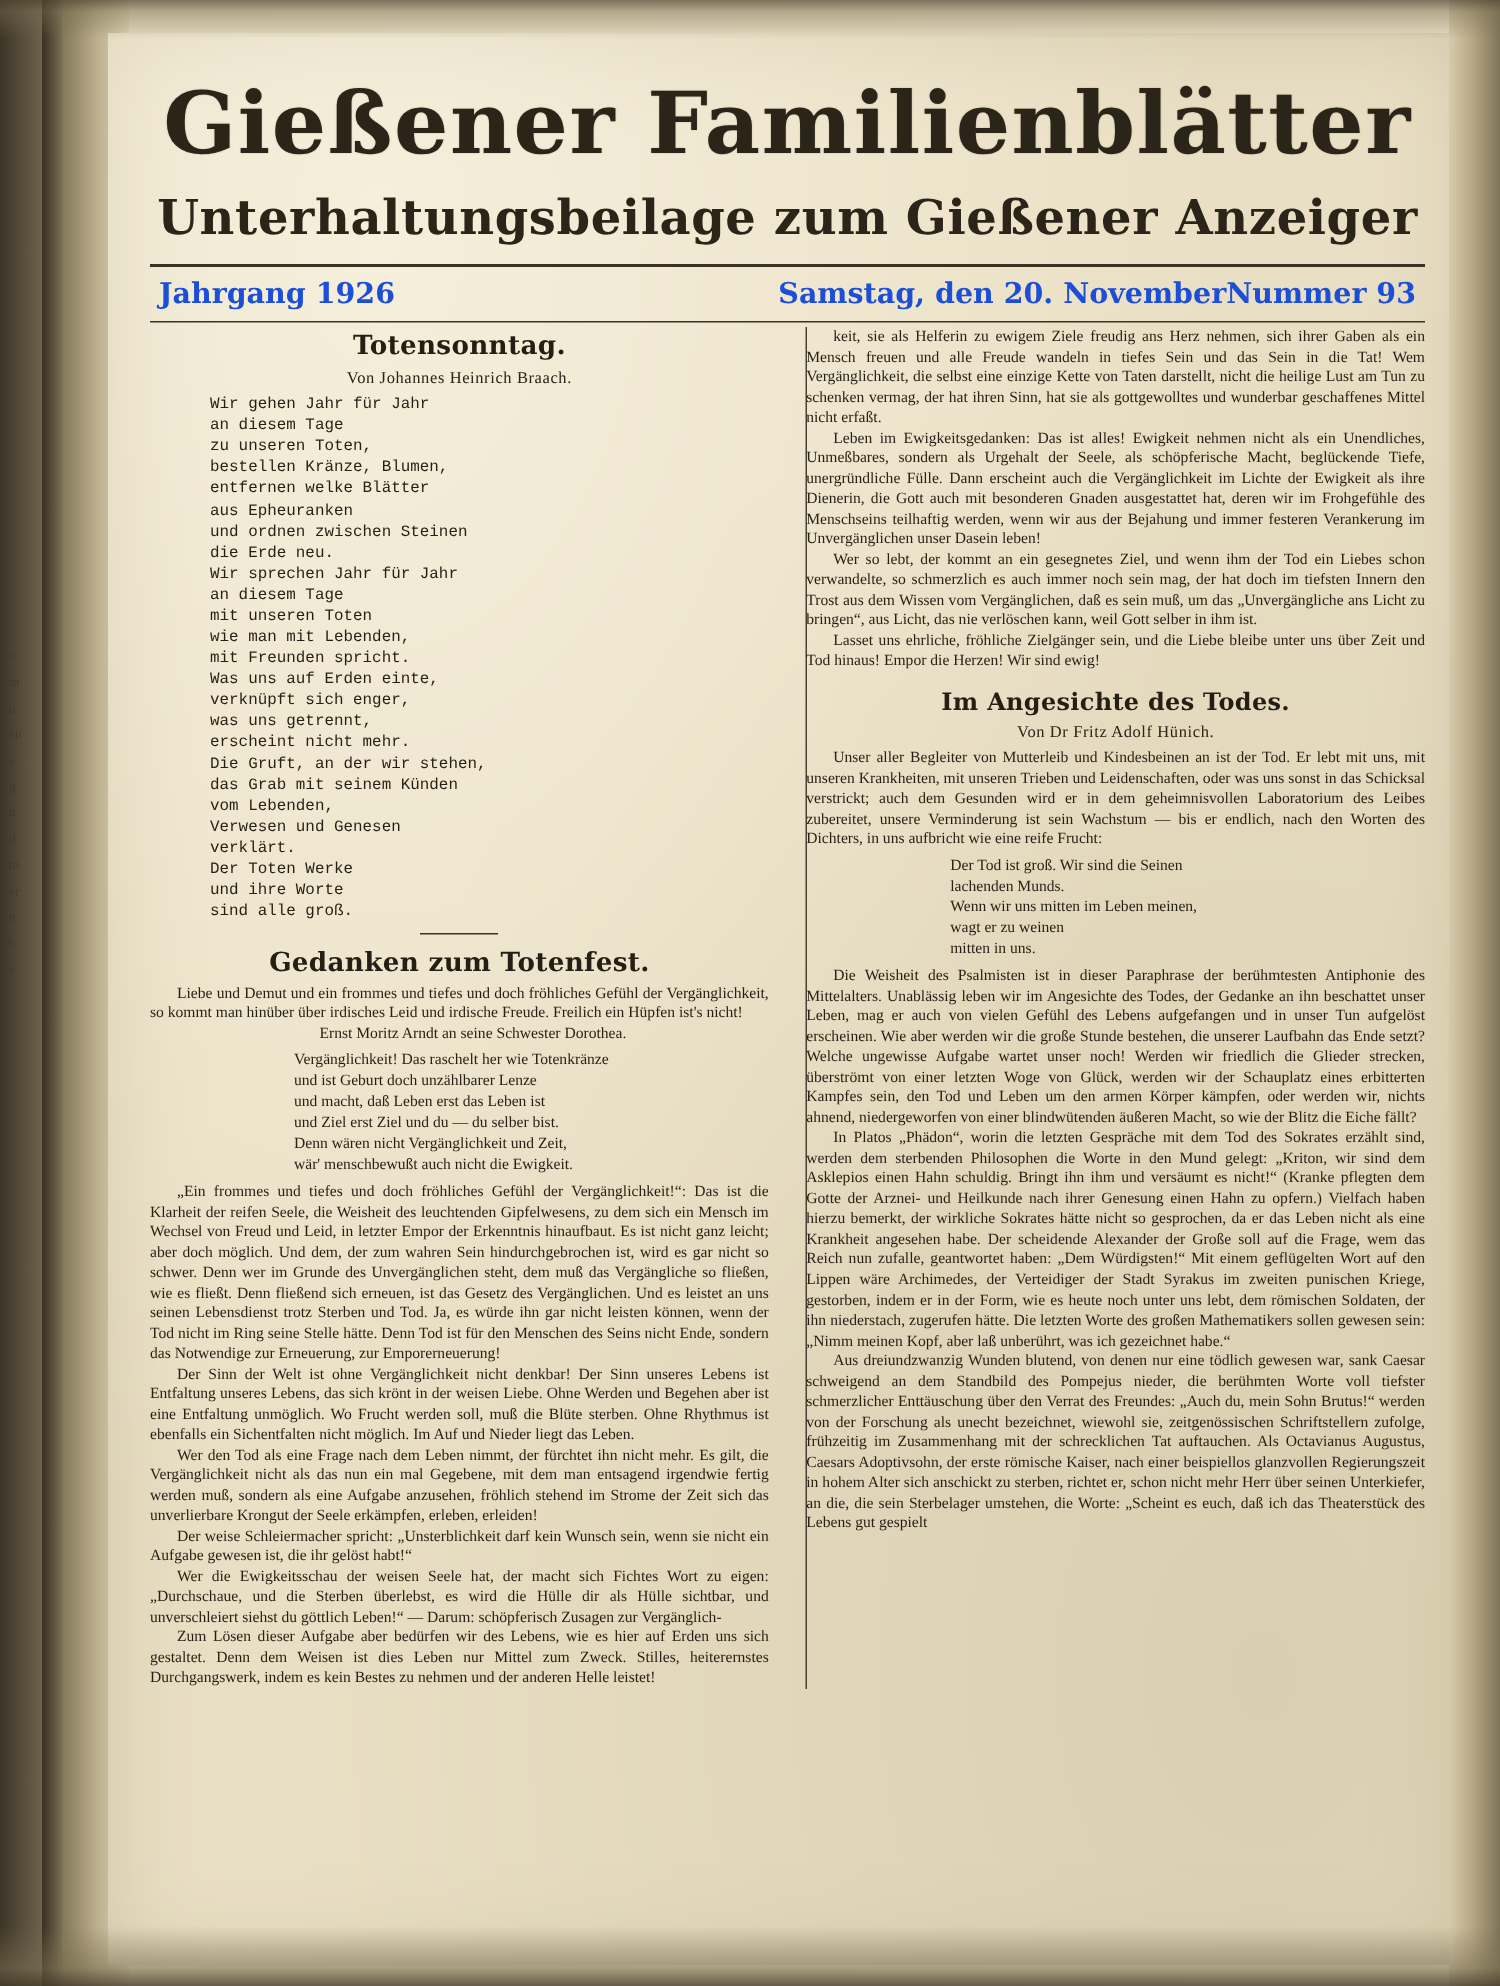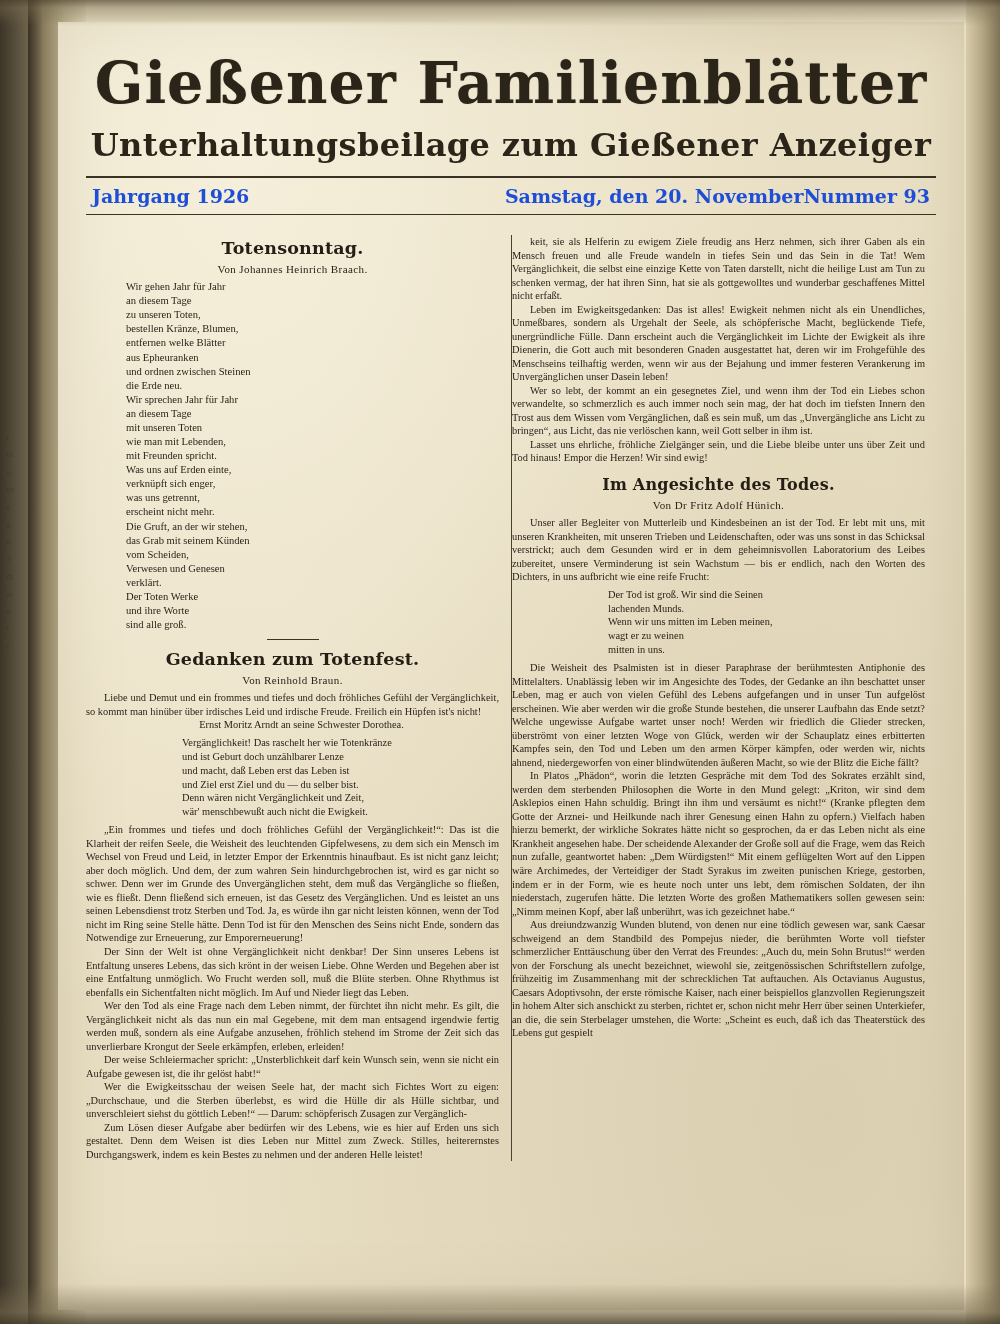--- a/index.html
+++ b/index.html
@@ -33,21 +33,21 @@
     position:absolute;left:0;bottom:0;width:100%;height:40px;
     background:linear-gradient(180deg,rgba(180,168,135,0) 0%,rgba(120,108,80,.55) 70%,rgba(70,62,44,.8) 100%);
   }
   .top-edge{
     position:absolute;left:0;top:0;width:100%;height:26px;
     background:linear-gradient(0deg,rgba(180,168,135,0) 0%,rgba(120,108,80,.45) 70%,rgba(80,70,50,.7) 100%);
   }
 
   
   .page{
-    position:absolute;left:58px;top:22px;width:906px;height:1288px;
+    position:absolute;left:72px;top:22px;width:906px;height:1288px;
     background:#e9dfc4;
     box-shadow:inset 0 0 60px rgba(160,145,110,.35);
   }
   .paper-tone{
     position:absolute;inset:0;
     background:
       radial-gradient(ellipse at 20% 10%, rgba(255,252,238,.55), rgba(255,252,238,0) 55%),
       radial-gradient(ellipse at 85% 85%, rgba(190,175,140,.35), rgba(190,175,140,0) 60%);
     pointer-events:none;
   }
@@ -79,21 +79,21 @@
   .issue-line{
     display:flex;justify-content:space-between;align-items:baseline;
     font-family:"DejaVu Serif", serif;
     font-weight:bold;font-size:19px;color:#1d4ed8;
     padding:7px 6px 7px 6px;
   }
   .issue-center{flex:1;text-align:right;}
 
   
   .cols{
-    display:flex;gap:0;margin-top:20px;position:relative;
+    display:flex;gap:12px;margin-top:3px;position:relative;
   }
   .col{
     width:413px;
     font-size:10.4px;
     line-height:1.30;
     color:#261f15;
     text-align:justify;
     hyphens:auto;
   }
   .col.left{padding-right:12px;}
@@ -111,20 +111,21 @@
   .art-title.sub{font-size:16px;margin-top:10px;}
   .byline{
     text-align:center;font-size:11px;color:#2a2318;margin-bottom:4px;
     letter-spacing:.4px;
   }
   .verse{
     margin:0 0 2px 40px;
     font-size:10.6px;
     line-height:1.33;
     text-align:left;
+    font-family:Liberation Mono, monospace;
   }
   .verse div{white-space:nowrap;}
   .sep{
     width:52px;border:0;border-top:1px solid #3b3425;margin:7px auto 8px auto;
   }
   p.body{margin:0 0 0 0;text-indent:18px;}
   .centered{text-align:center;}
   .poem-block{
     margin:4px 0 4px 96px;font-size:10.4px;line-height:1.34;text-align:left;
   }
@@ -179,32 +180,31 @@
             <div>an diesem Tage</div>
             <div>mit unseren Toten</div>
             <div>wie man mit Lebenden,</div>
             <div>mit Freunden spricht.</div>
             <div>Was uns auf Erden einte,</div>
             <div>verknüpft sich enger,</div>
             <div>was uns getrennt,</div>
             <div>erscheint nicht mehr.</div>
             <div>Die Gruft, an der wir stehen,</div>
             <div>das Grab mit seinem Künden</div>
-            <div>vom Scheiden,</div>
+            <div>vom Lebenden,</div>
             <div>Verwesen und Genesen</div>
             <div>verklärt.</div>
             <div>Der Toten Werke</div>
             <div>und ihre Worte</div>
             <div>sind alle groß.</div>
           </div>
 
           <hr class="sep">
 
           <div class="art-title">Gedanken zum Totenfest.</div>
-          <div class="byline">Von Reinhold Braun.</div>
 
           <p class="body">Liebe und Demut und ein frommes und tiefes und doch fröhliches Gefühl der Vergänglichkeit, so kommt man hinüber über irdisches Leid und irdische Freude. Freilich ein Hüpfen ist's nicht!</p>
           <p class="body centered">Ernst Moritz Arndt an seine Schwester Dorothea.</p>
 
           <div class="poem-block">
             <div>Vergänglichkeit! Das raschelt her wie Totenkränze</div>
             <div>und ist Geburt doch unzählbarer Lenze</div>
             <div>und macht, daß Leben erst das Leben ist</div>
             <div>und Ziel erst Ziel und du — du selber bist.</div>
             <div>Denn wären nicht Vergänglichkeit und Zeit,</div>

